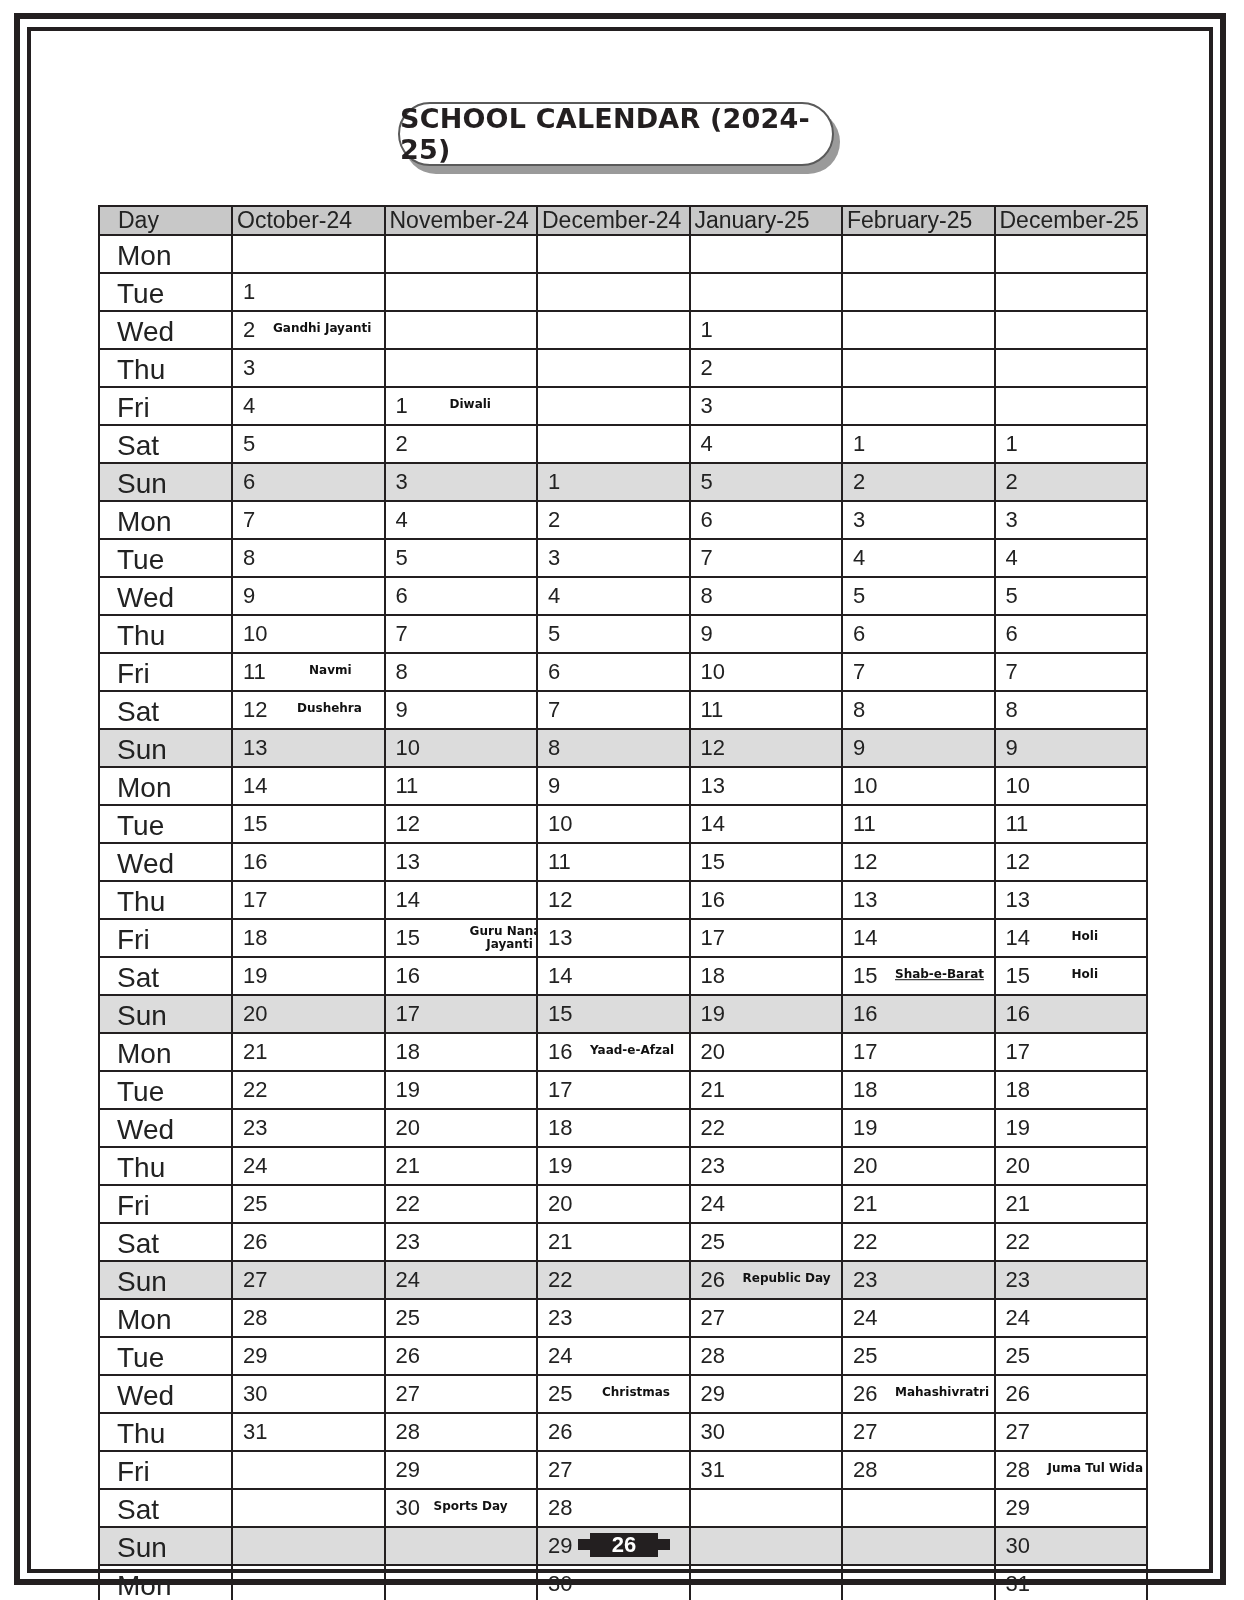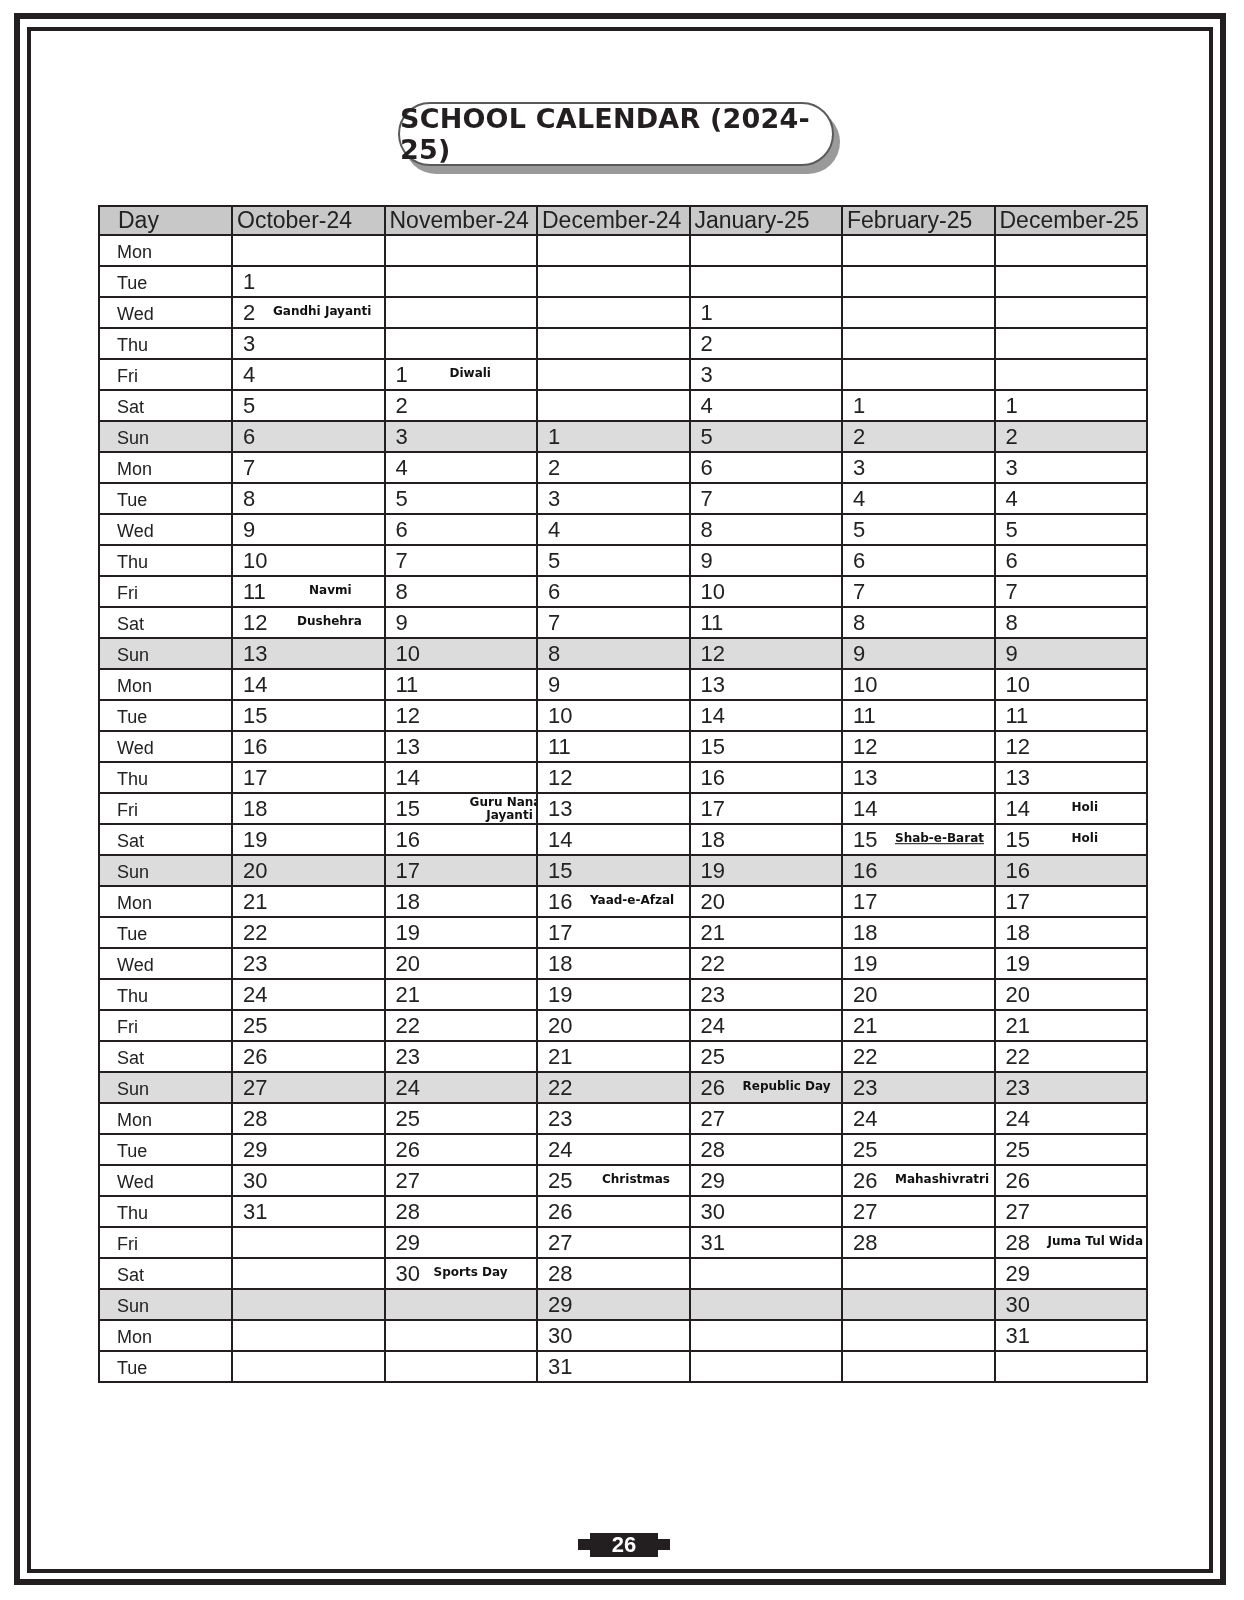--- a/index.html
+++ b/index.html
@@ -20,21 +20,21 @@
   table.cal { position: absolute; left: 98px; top: 205px; border-collapse: collapse;
               table-layout: fixed; width: 1048px; }
   table.cal col.c-day { width: 133px; }
   table.cal col.c-m { width: 152.5px; }
   table.cal th, table.cal td { border: 2px solid #231f20; padding: 0; height: 31px;
               box-sizing: border-box; vertical-align: middle; white-space: nowrap; overflow: hidden; }
   table.cal th { background: #c8c8c8; font-weight: normal; font-size: 23px; height: 24px;
                  text-align: left; padding-left: 4px; color: #222; }
   table.cal th.h-day { padding-left: 18px; }
   table.cal tr.sun td { background: #dcdcdc; }
-  td.day { font-size: 18px; padding-left: 17px !important; padding-top: 4px !important; }
+  td.day { font-size: 28px; padding-left: 17px !important; padding-top: 4px !important; }
   td.cell { font-size: 22px; padding-left: 10px !important; position: relative; }
   td.cell .num { display: inline-block; min-width: 32px; }
   td.cell .ev { position: absolute; top: 50%; transform: translateY(-60%);
                 font-family: "DejaVu Sans", sans-serif; font-weight: bold; font-size: 12px;
                 color: #111; line-height: 13px; text-align: center; }
   .page-num { position: absolute; left: 578px; top: 1533px; width: 92px; height: 24px; }
   .page-num .bar { position: absolute; left: 0; top: 6px; width: 92px; height: 11px; background: #231f20; }
   .page-num .box { position: absolute; left: 12px; top: 0; width: 68px; height: 24px; background: #231f20;
                    color: #fff; font-weight: bold; font-size: 22px; text-align: center; line-height: 24px; }
 </style>

